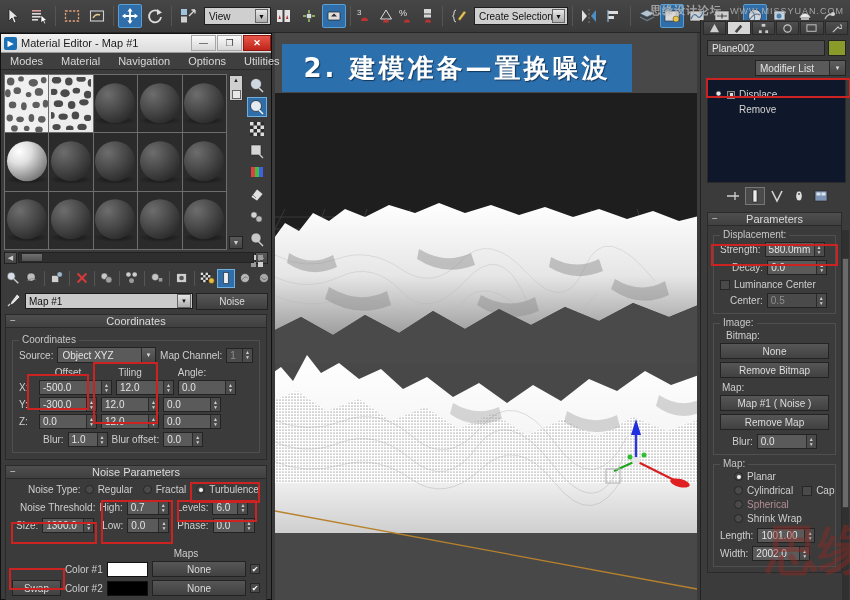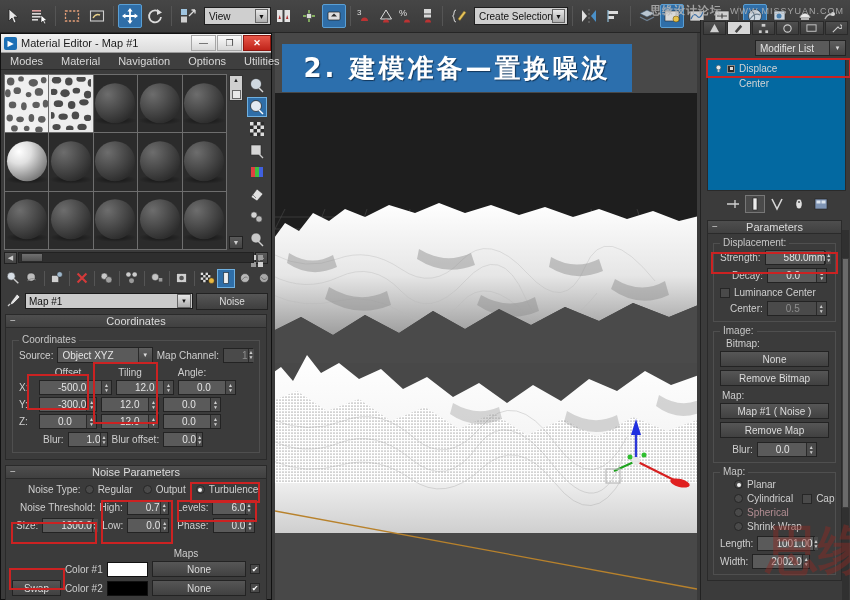--- a/index.html
+++ b/index.html
@@ -180,21 +180,21 @@
   .group { border:1px solid #4f4f4f; padding:6px 6px 5px 6px; margin-top:4px; position:relative; }
   .group > .glab {
     position:absolute; top:-7px; left:6px; background:#3b3b3b; padding:0 3px;
     font-size:10px; color:#c7c7c7;
   }
   .row { display:flex; align-items:center; gap:4px; margin-bottom:4px; }
   .lbl { font-size:10px; color:#cfcfcf; white-space:nowrap; }
   .spin {
     height:15px; background:#5a5a5a; border:1px solid #232323;
     display:flex; align-items:center; color:#e3e3e3; font-size:10px;
-    padding-left:18px; position:relative;
+    padding-left:3px; position:relative;
   }
   .spin.dim { background:#4a4a4a; color:#8e8e8e; }
   .spin .arrs {
     width:10px; height:13px; margin-left:auto; display:flex; flex-direction:column;
     justify-content:center; align-items:center; background:#4b4b4b;
     border-left:1px solid #2a2a2a;
   }
   .spin .arrs i { font-style:normal; font-size:5px; line-height:5px; color:#d0d0d0; }
   .drop {
     height:16px; background:#5a5a5a; border:1px solid #232323; display:flex;
@@ -232,22 +232,22 @@
            border:1px solid #2a2a2a; display:flex; align-items:center; justify-content:center; }
   .cptab.on { background:#d7d7d7; }
   #cp-name { margin:4px 4px 0 6px; display:flex; gap:3px; align-items:center; }
   #cp-name .nm {
     flex:1; height:16px; background:#4e4e4e; border:1px solid #232323;
     color:#e5e5e5; font-size:10px; display:flex; align-items:center; padding-left:4px;
   }
   #cp-name .col { width:18px; height:16px; background:#8a9b2a; border:1px solid #232323; }
   #cp-modlist { margin:4px 4px 0 6px;padding-left:48px; }
   #cp-stack {
-    margin:2px 4px 0 6px; height:133px; background:#0369a1;
-    border:1px solid #2a2a2a; position:relative; padding-top:2px;
+    margin:2px 4px 0 6px; height:105px; background:#0f172a;
+    border:1px solid #2a2a2a; position:relative; padding-top:8px;
   }
   .stk { height:15px; display:flex; align-items:center; padding-left:6px; gap:4px; font-size:10px; }
   .stk.sel { }
   .bulb { width:9px; height:9px; flex:none; }
   .sq { width:8px; height:8px; background:#2b2b2b; border:1px solid #8a8a8a; flex:none;
         display:flex; align-items:center; justify-content:center; }
   .sq i { width:3px; height:3px; background:#dcdcdc; display:block; }
   #cp-stacktools {
     margin:3px 4px 0 6px; height:20px; display:flex; align-items:center;
     gap:2px; justify-content:center;
@@ -988,21 +988,21 @@
     <div class="rhead">
       <span class="pm">−</span>
       <span class="rt">Noise Parameters</span>
     </div>
     <div class="rbody">
       <div class="row" style="margin-bottom:5px">
         <span class="lbl" style="margin-left:16px">Noise Type:</span>
         <span class="radio"></span>
         <span class="lbl">Regular</span>
         <span class="radio" style="margin-left:6px"></span>
-        <span class="lbl">Output</span>
+        <span class="lbl">Fractal</span>
         <span class="radio on" style="margin-left:6px"></span>
         <span class="lbl">Turbulence</span>
       </div>
       <div class="row" style="margin-bottom:3px">
         <span class="lbl" style="margin-left:8px">Noise Threshold:</span>
         <span class="lbl">High:</span>
         <span class="spin" style="width:42px">
           <span>0.7</span>
           <span class="arrs">
               <i>▲</i>
@@ -1107,20 +1107,24 @@
           <rect x="1" y="2" width="10" height="7" fill="none" stroke="#ccc" stroke-width="1"></rect>
         </svg>
       </div>
     <div class="cptab">
       <svg width="11" height="11" viewBox="0 0 12 12">
           <path d="M2 10 L8 4 M8 4 a2 2 0 1 0 2 -2" fill="none" stroke="#ccc" stroke-width="1.2"></path>
         </svg>
       </div>
   </div>
 
+  <div id="cp-name">
+    <span class="nm">Plane002</span>
+    <span class="col"></span>
+  </div>
 
   <div id="cp-modlist">
     <div class="drop">
       <span>Modifier List</span>
       <span class="dda" style="width:16px;height:14px;background:linear-gradient(#5e5e5e,#464646)">▼</span>
     </div>
   </div>
 
   <div id="cp-stack">
     <div class="stk sel">
@@ -1129,21 +1133,21 @@
           <rect x="4" y="6.6" width="2" height="2.4" fill="#bbb"></rect>
         </svg>
       <span class="sq">
           <i></i>
         </span>
       <span>Displace</span>
     </div>
     <div class="stk">
       <span style="width:9px"></span>
         <span style="width:8px"></span>
-      <span>Center</span>
+      <span>Remove</span>
     </div>
     <div class="redbox" style="left:-2px;top:-1px;width:145px;height:20px"></div>
   </div>
 
   <div id="cp-stacktools">
     <div class="sktool">
       <svg class="ico" viewBox="0 0 18 18">
           <path d="M3 9 h8 M11 5 v8 M11 9 h4" stroke="#d0d0d0" stroke-width="1.3" fill="none"></path>
         </svg>
       </div>

